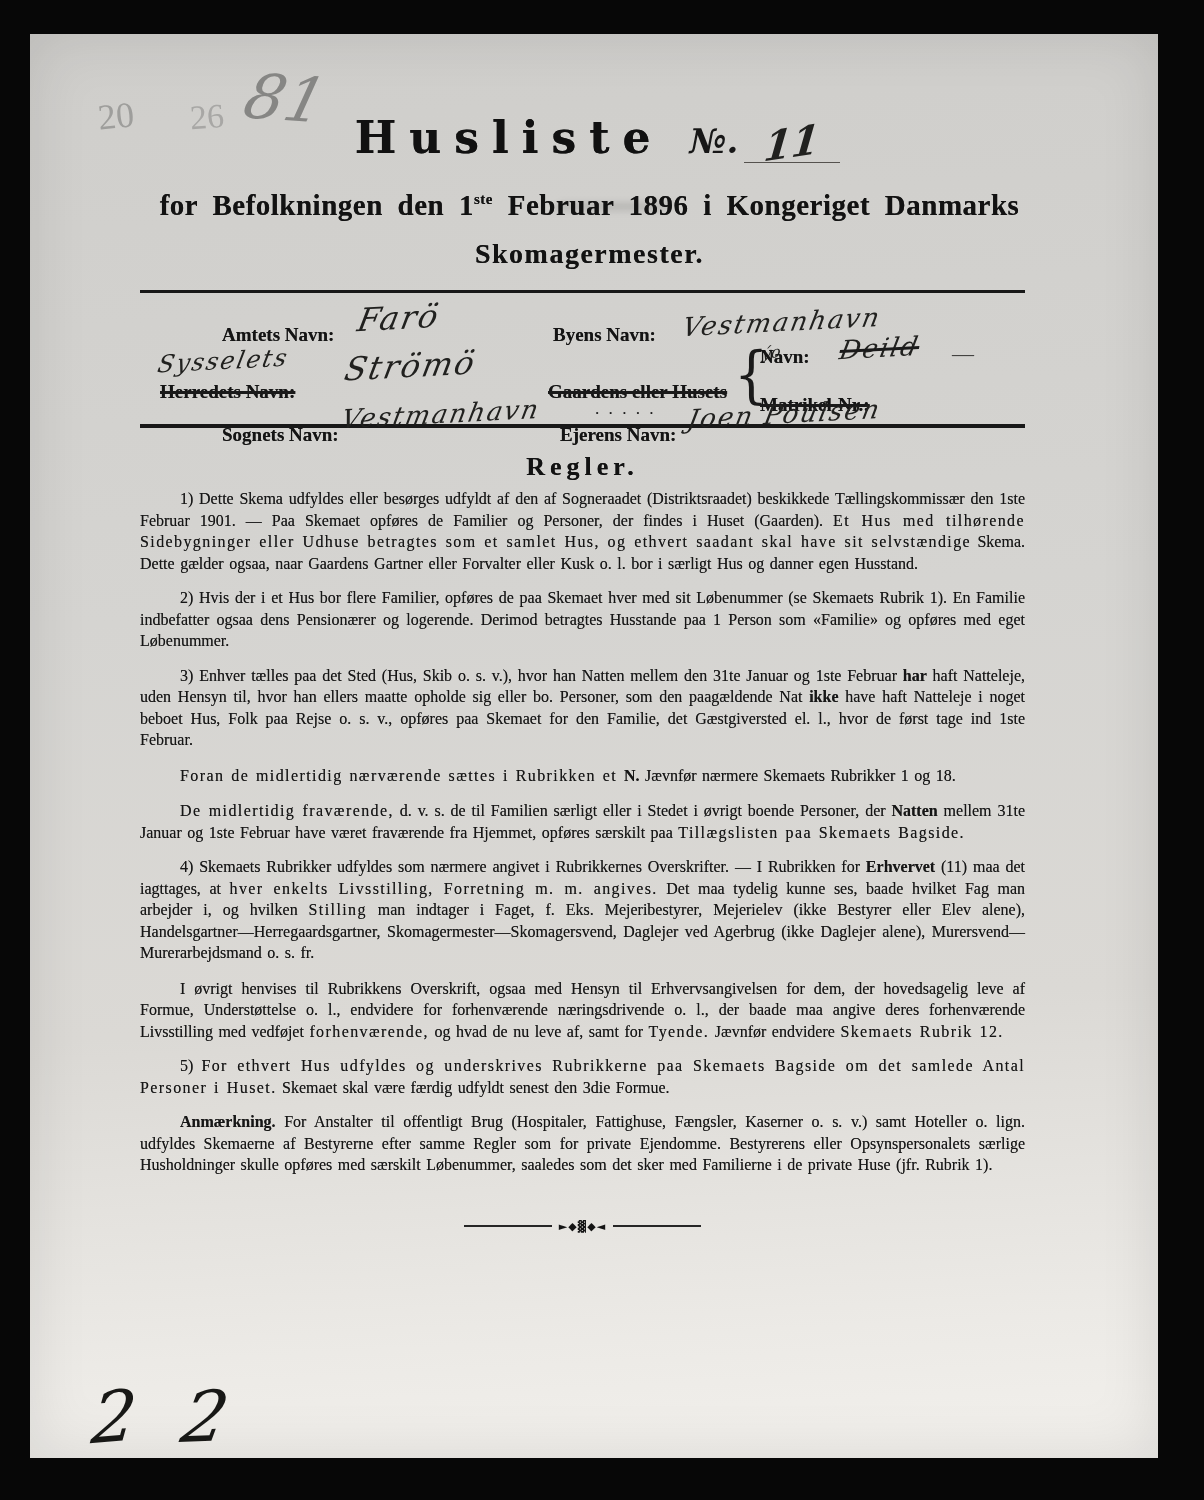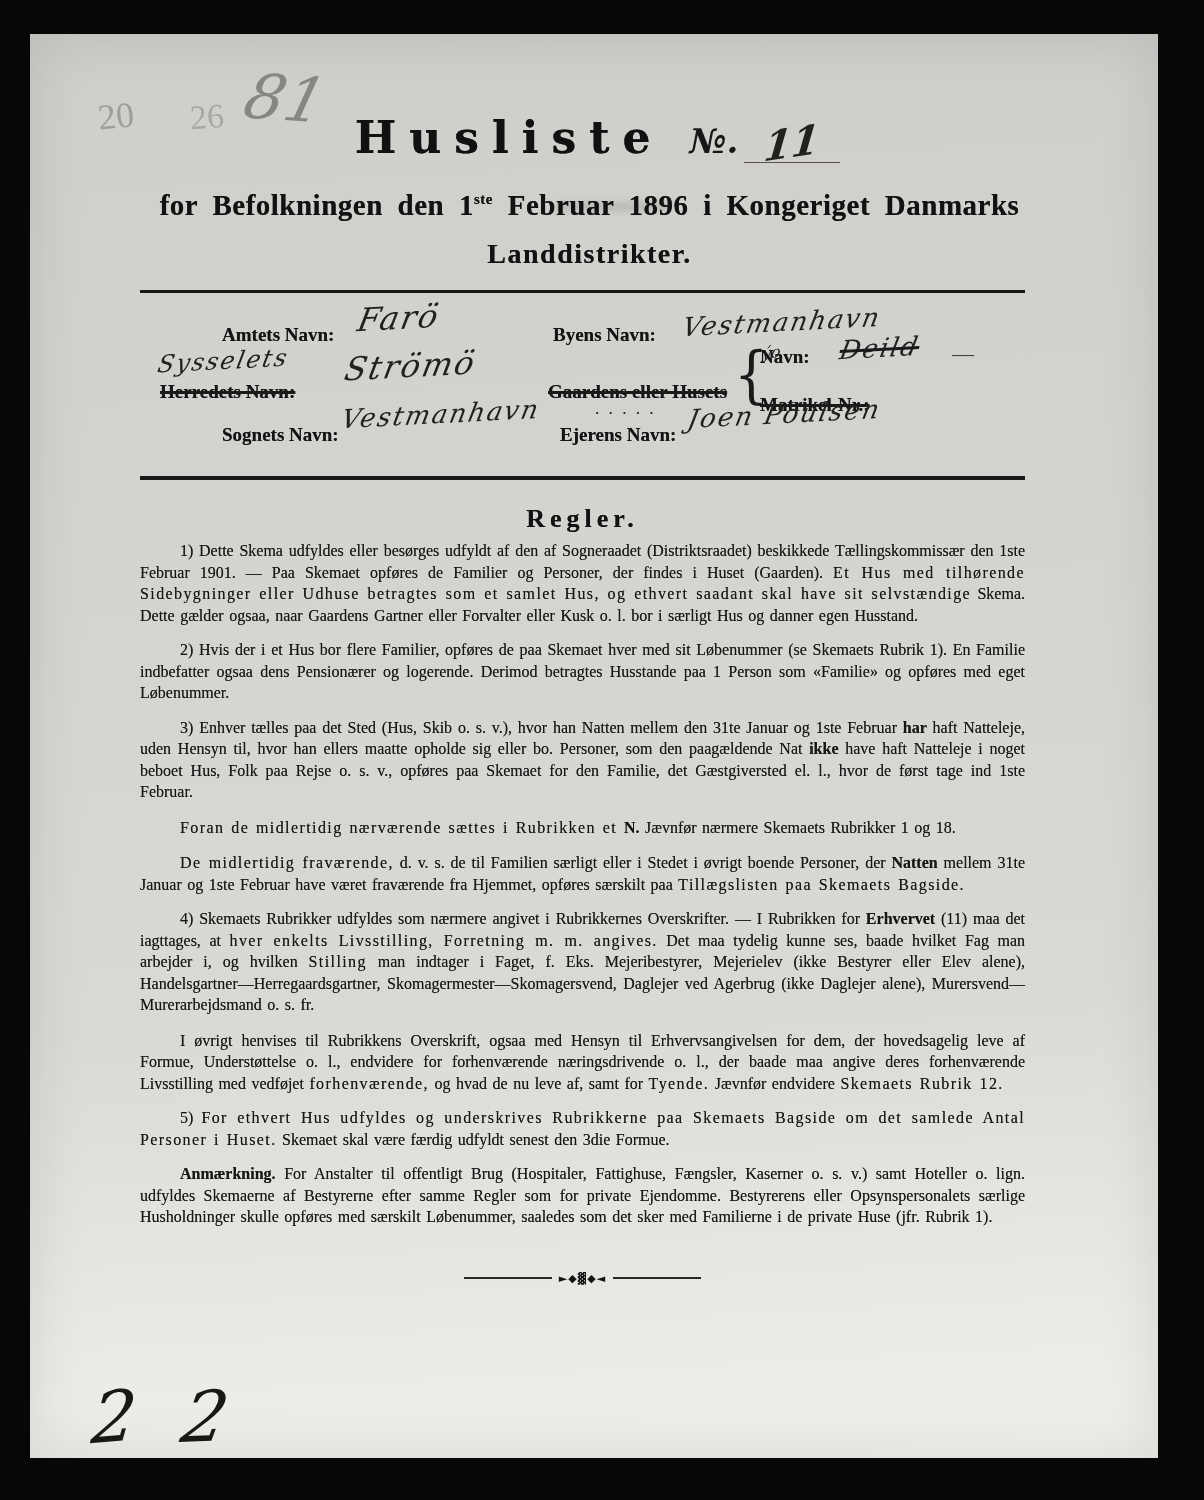--- a/index.html
+++ b/index.html
@@ -62,21 +62,21 @@
   .subtitle sup{font-size:15px;}
   .region-line{
     margin-top:16px; padding-left:14px;
     text-align:center; font-weight:bold; font-size:28px;
     letter-spacing:1.5px; color:#121212;
     text-shadow:0 0 .5px rgba(0,0,0,.65);
   }
   .hr-line{height:3px;background:#181818;margin-top:20px;}
   .hr-line.thick{height:4px;margin-top:0;}
   
-  .form-area{position:relative;height:183px;}
+  .form-area{position:relative;height:131px;}
   .fl{
     position:absolute; font-weight:bold; font-size:19px;
     color:#141414; white-space:nowrap;
     text-shadow:0 0 .4px rgba(0,0,0,.6);
   }
   .struck{text-decoration:line-through; text-decoration-thickness:2.5px; text-decoration-color:#1a1a1a;}
   .hv{position:absolute; font-size:26px; letter-spacing:2px; transform:rotate(-3deg) skewX(-14deg);}
   .brace{
     position:absolute; font-size:54px; font-weight:400; color:#1a1a1a;
     transform:scaleY(1.15); font-family:"DejaVu Serif", serif;
@@ -143,21 +143,21 @@
 
     <div class="title-row">
       <span class="title-main">Husliste</span>
       <span class="no-label">№.</span><span class="no-line"><span class="hand number">11</span></span>
     </div>
 
     <div class="subtitle">
       <span>for Befolkningen den 1</span><sup>ste</sup><span> Februar 1896 i Kongeriget Danmarks</span>
     </div>
 
-    <div class="region-line">Landdistrikter.</div>
+    <div class="region-line">Skomagermester.</div>
 
     <div class="hr-line"></div>
 
     <div class="form-area">
       <span class="fl" style="left:82px;top:31px;">Amtets Navn:</span>
       <span class="hand hv" style="left:218px;top:6px;font-size:32px;">Farö</span>
 
       <span class="hand hv" style="left:18px;top:54px;font-size:24px;">Sysselets</span>
       <span class="fl struck" style="left:20px;top:88px;">Herredets Navn:</span>
       <span class="hand hv" style="left:205px;top:54px;font-size:32px;">Strömö</span>

